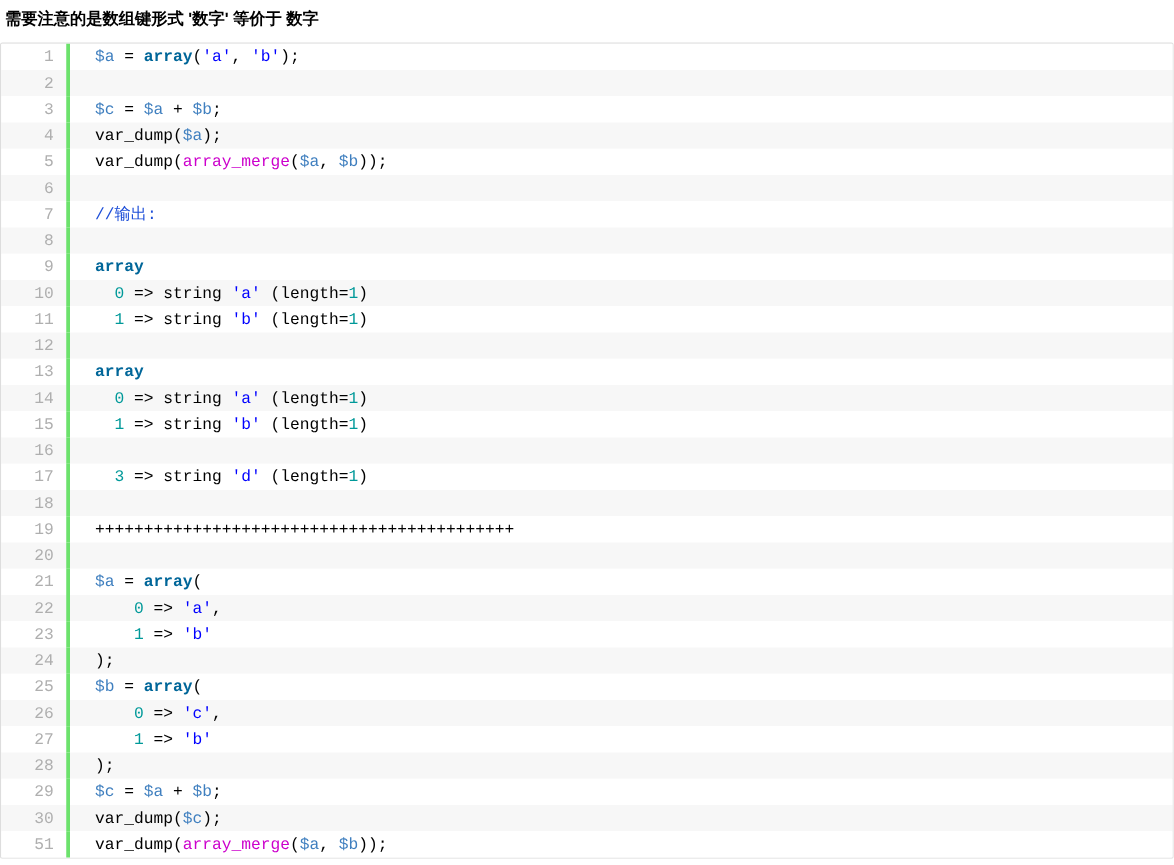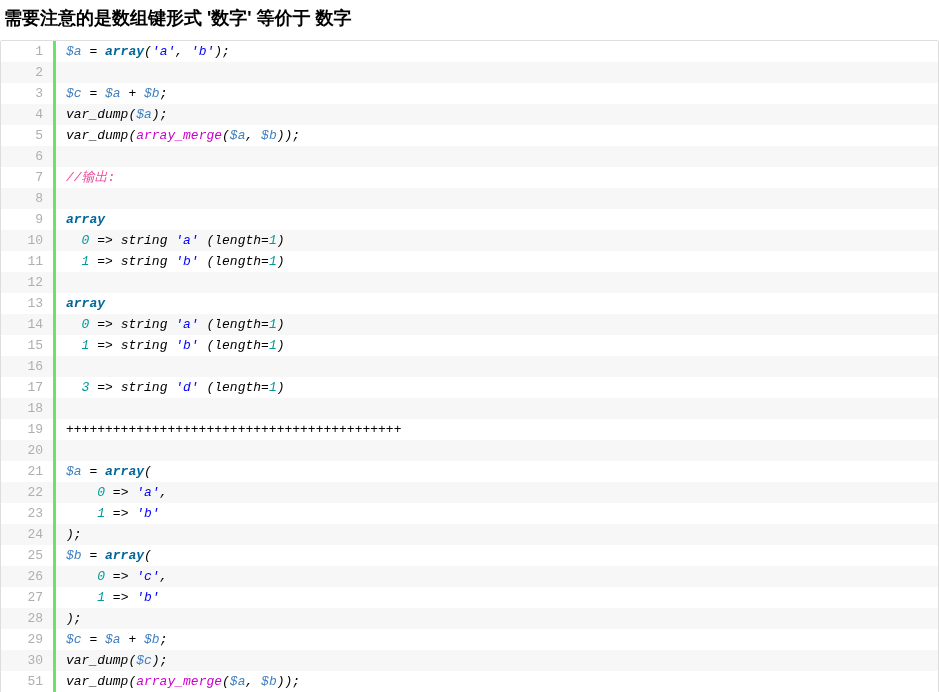--- a/index.html
+++ b/index.html
@@ -5,21 +5,21 @@
   * { margin: 0; padding: 0; box-sizing: border-box; }
   body {
     font-family: Consolas, "Courier New", monospace;
     font-size: 13px;
     background: #ffffff;
     color: #333;
     width: 939px;
   }
   .heading {
     font-family: Arial, "Microsoft YaHei", sans-serif;
-    font-size: 18px;
+    font-size: 13px;
     font-weight: bold;
     color: #000;
     padding: 6px 4px 10px 4px;
   }
   .code-block {
     border: 1px solid #ddd;
     border-radius: 2px;
   }
   .code-line {
     display: flex;
@@ -37,31 +37,30 @@
     background: transparent;
     user-select: none;
     flex-shrink: 0;
   }
   .rule {
     width: 3px;
     background: #6ce26c;
     flex-shrink: 0;
   }
   .src {
-    padding-left: 10px;
+    padding-left: 20px;
     white-space: pre;
     color: #000;
-    font-style: italic;
   }
   
   .tok-var   { color: #3f7fbf; }          
   .tok-kw    { color: #006699; font-weight: bold; } 
   .tok-str   { color: #0000ff; }          
   .tok-fn    { color: #cc00cc; }          
-  .tok-cmt   { color: #ec4899; }          
+  .tok-cmt   { color: #1d4ed8; }          
   .tok-num   { color: #009999; }          
 </style>
 </head>
 <body>
 
 <div class="heading">需要注意的是数组键形式 '数字' 等价于 数字</div>
 
 <div class="code-block" id="code-block">
     <div class="code-line">
       <div class="gutter">1</div>

